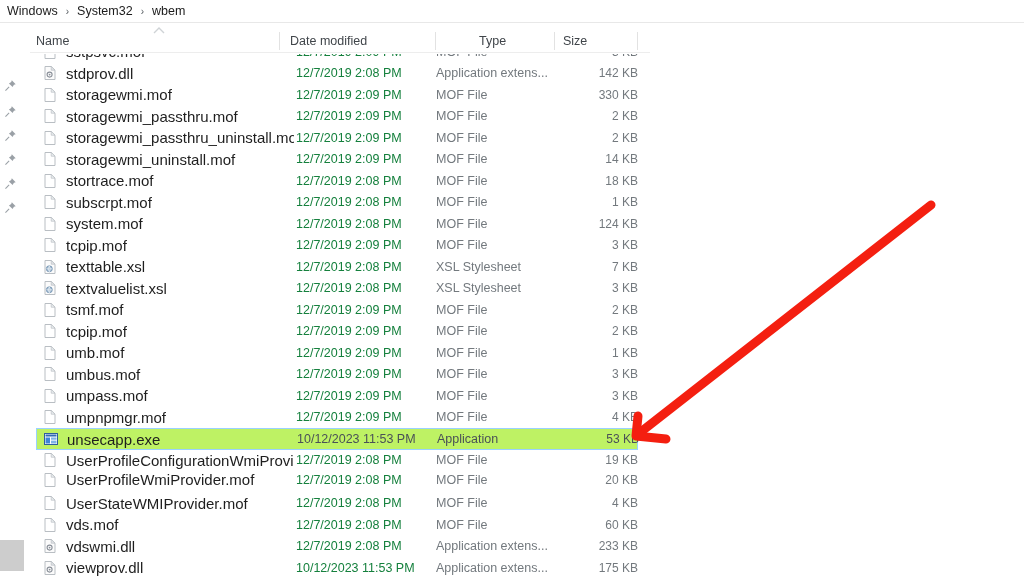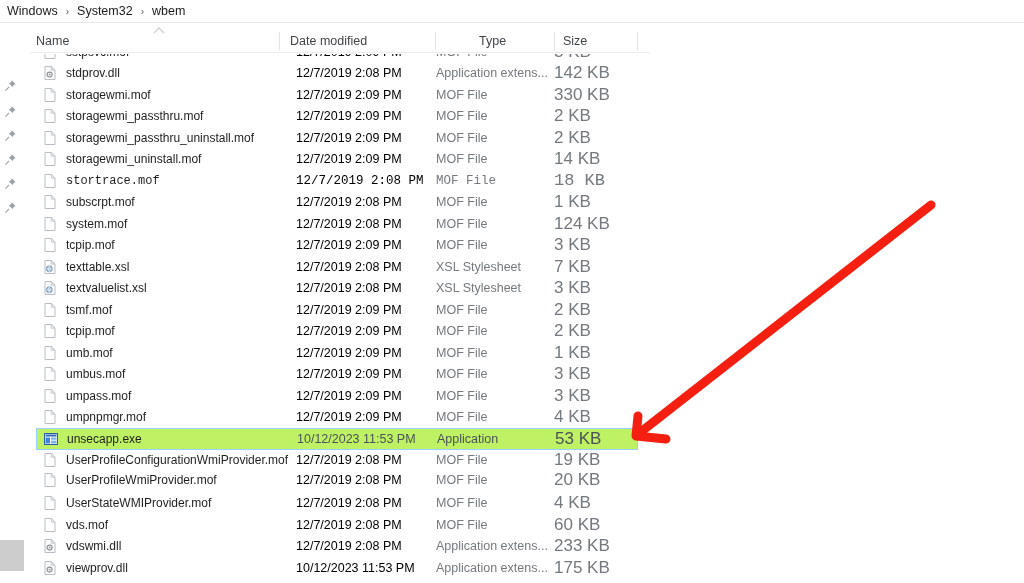--- a/index.html
+++ b/index.html
@@ -149,48 +149,48 @@
   .file-icon {
     width: 16px;
     height: 16px;
     margin-left: 6px;
     margin-right: 8px;
     flex: 0 0 16px;
     position: relative;
   }
   .file-icon svg { display: block; }
   .name-text {
-    font-size: 12px;
+    font-size: 15px;
     color: #1e1e1e;
     white-space: nowrap;
   }
   .cell-date {
     position: absolute;
     left: 260px;
     width: 140px;
     font-size: 12.5px;
-    color: #000000;
+    color: #15803d;
     white-space: nowrap;
   }
   .cell-type {
     position: absolute;
     left: 400px;
     width: 115px;
     font-size: 12.5px;
     color: #73797e;
     white-space: nowrap;
     overflow: hidden;
     text-overflow: clip;
   }
   .cell-size {
     position: absolute;
     left: 518px;
     width: 84px;
-    text-align: left;
-    font-size: 17px;
+    text-align: right;
+    font-size: 12px;
     color: #73797e;
     white-space: nowrap;
   }
   .file-row.selected .cell-date,
   .file-row.selected .cell-type,
   .file-row.selected .cell-size {
     color: #4a5157;
   }
 
   
@@ -359,21 +359,21 @@
             <path d="M3 1.5 h6.2 L13 5.2 V14.5 H3 Z" fill="#ffffff" stroke="#b9bec3" stroke-width="1"></path>
             <path d="M9.2 1.5 V5.2 H13 Z" fill="#eceff1" stroke="#b9bec3" stroke-width="0.7"></path>
           </svg>
         </span>
         <span class="name-text">storagewmi_uninstall.mof</span>
       </div>
       <div class="cell-date">12/7/2019 2:09 PM</div>
       <div class="cell-type">MOF File</div>
       <div class="cell-size">14 KB</div>
     </div>
-    <div class="file-row" style="top: 117px; font-family: Liberation Mono, monospace;">
+    <div class="file-row" style="top: 117px;">
       <div class="cell-name">
         <span class="file-icon">
           <svg viewBox="0 0 16 16" width="16" height="16">
             <path d="M3 1.5 h6.2 L13 5.2 V14.5 H3 Z" fill="#ffffff" stroke="#b9bec3" stroke-width="1"></path>
             <path d="M9.2 1.5 V5.2 H13 Z" fill="#eceff1" stroke="#b9bec3" stroke-width="0.7"></path>
           </svg>
         </span>
         <span class="name-text">stortrace.mof</span>
       </div>
       <div class="cell-date">12/7/2019 2:08 PM</div>

